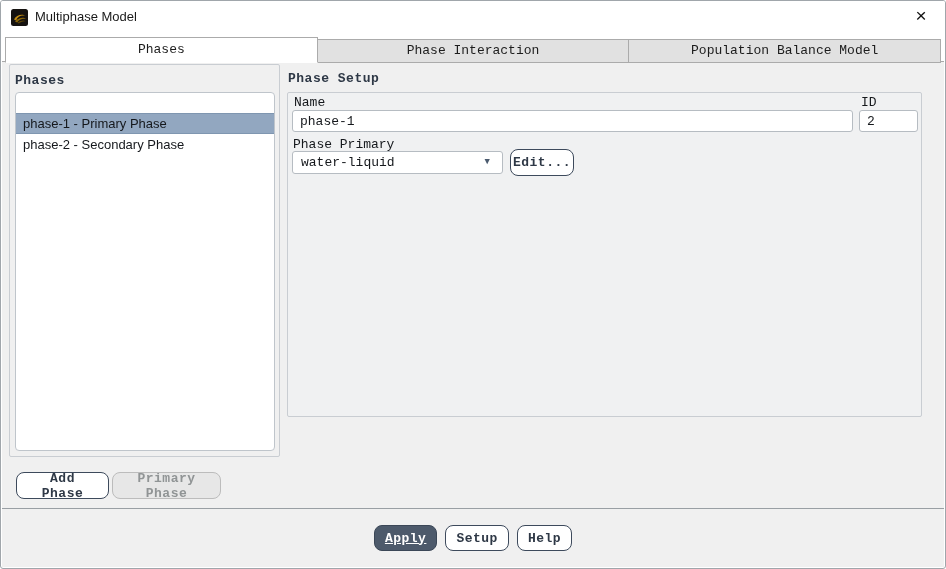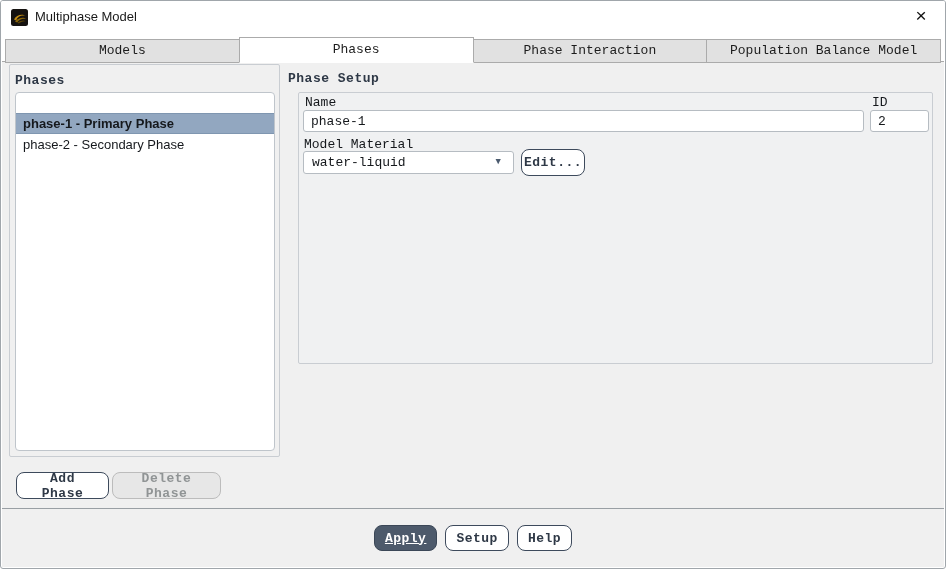--- a/index.html
+++ b/index.html
@@ -57,23 +57,22 @@
     padding-top:20px; overflow:hidden;
   }
   .list-item {
     height:21px; line-height:21px; padding-left:7px;
     font-family:"Liberation Sans", sans-serif; font-size:13px; color:#15181c;
     white-space:nowrap;
   }
   .list-item.selected {
     background:#92a7c0;
     box-shadow: inset 0 1px 0 #7f96b0, inset 0 -1px 0 #7f96b0;
-    font-weight: bold;
   }
-  .setup-box { left:296px; top:30px; width:635px; height:272px; background:#f0f1f2; }
+  .setup-box { left:285px; top:30px; width:635px; height:325px; background:#f0f1f2; }
   .field-label {
     position:absolute; font-family:"Liberation Mono", monospace;
     font-size:13px; color:#15181c; white-space:nowrap;
   }
   .text-input {
     position:absolute; box-sizing:border-box; height:22px;
     background:#fff; border:1px solid #b6bcc2; border-radius:3px;
     font-family:"Liberation Mono", monospace; font-size:13px; color:#15181c;
     padding:0 0 0 7px; outline:none;
   }
@@ -117,45 +116,44 @@
       <rect width="17" height="17" rx="2.5" fill="#151210"></rect>
       <path d="M3 10.5 C5 5.5, 12 4.5, 14.5 7 C11 5.8, 6.5 7.5, 5.2 11.5 Z" fill="#c08a12"></path>
       <path d="M4 12.5 C7 8.5, 13 7.8, 14.8 9.8 C11.5 9.2, 7.5 10.6, 6.2 13.6 Z" fill="#8a6508"></path>
       <path d="M6.5 13.8 C9 11.5, 13 11, 14.6 12.2 C12 12, 9 13, 8 14.6 Z" fill="#5e4405"></path>
     </svg>
     <span class="title-text">Multiphase Model</span>
     <div class="close-btn">×</div>
   </div>
 
   <div class="tabbar">
-    <div class="tab">Models</div>
     <div class="tab active">Phases</div>
     <div class="tab">Phase Interaction</div>
     <div class="tab">Population Balance Model</div>
   </div>
 
   <div class="pane">
 
     <div class="group-frame left-frame">
       <div class="section-heading phases-heading">Phases</div>
       <div class="phase-list">
         <div class="list-item selected">phase-1 - Primary Phase</div>
         <div class="list-item">phase-2 - Secondary Phase</div>
       </div>
     </div>
     <button class="btn add-btn">Add Phase</button>
-    <button class="btn disabled delete-btn">Delete Phase</button>
+    <button class="btn disabled delete-btn">Primary Phase</button>
 
     <div class="section-heading setup-heading">Phase Setup</div>
     <div class="group-frame setup-box">
       <span class="field-label" style="left:6px; top:2px;">Name</span>
       <input class="text-input" style="left: 4px; top: 17px; width: 561px;" value="phase-1">
       <span class="field-label" style="left:573px; top:2px;">ID</span>
       <input class="text-input" style="left: 571px; top: 17px; width: 59px;" value="2">
-      <span class="field-label" style="left:5px; top:44px;">Model Material</span>
+      <span class="field-label" style="left:5px; top:44px;">Phase Primary</span>
       <div class="dropdown">
         <span>water-liquid</span>
         <span class="arrow">▼</span>
       </div>
       <button class="btn edit-btn">Edit...</button>
     </div>
 
   </div>
 
   <div class="footer">

